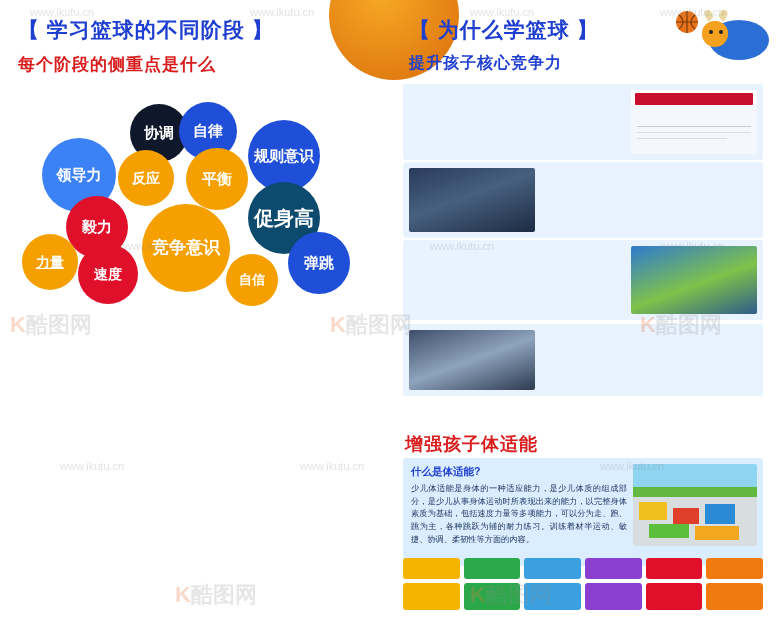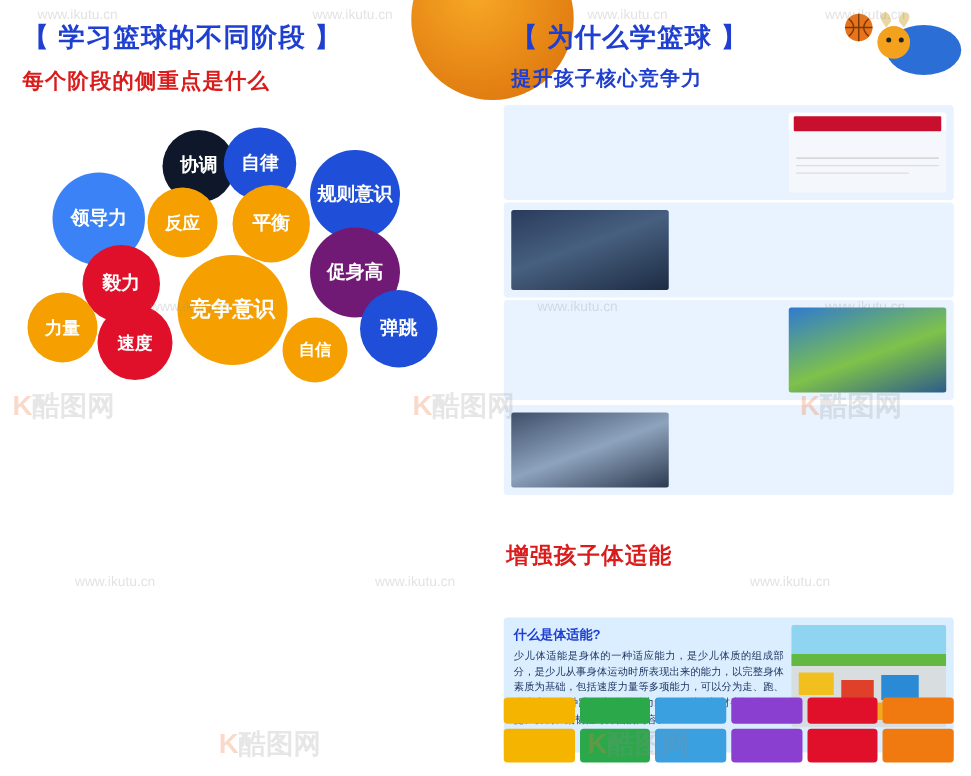--- a/index.html
+++ b/index.html
@@ -37,21 +37,21 @@
   .right{position:absolute;left:389px;top:0;width:388px;height:621px;background:#fff;}
   .r-head{position:absolute;left:20px;top:16px;}
   .r-sub{color:#1f3fd0;font-size:16px;font-weight:bold;margin-top:9px;letter-spacing:1px;}
 
   .rsec{position:absolute;left:14px;width:360px;background:#e8f3ff;border-radius:3px;}
   .rsec .sec-t{color:#d91d1d;font-size:11px;font-weight:bold;}
   .rsec .sec-b{color:#17305c;font-size:8.6px;line-height:1.6;margin-top:4px;text-align:justify;}
   .shot{position:absolute;border-radius:2px;overflow:hidden;}
 
   .fit-title{position:absolute;left:16px;top:432px;color:#d91d1d;font-size:18px;font-weight:bold;letter-spacing:1px;}
-  .fit-box{position:absolute;left:14px;top:458px;width:360px;height:108px;background:#dbeeff;border-radius:3px;margin-top:36px;}
+  .fit-box{position:absolute;left:14px;top:458px;width:360px;height:108px;background:#dbeeff;border-radius:3px;}
   .fit-q{color:#1f3fd0;font-size:10.5px;font-weight:bold;}
   .fit-b{color:#17305c;font-size:8.2px;line-height:1.55;text-align:justify;}
 
   .nos{position:absolute;left:14px;top:558px;width:360px;display:flex;gap:4px;}
   .no-col{flex:1;}
   .no-top{height:21px;border-radius:3px;color:#fff;font-size:11px;font-weight:bold;
           display:flex;align-items:center;justify-content:center;letter-spacing:.3px;}
   .no-bot{height:27px;margin-top:4px;border-radius:3px;color:#fff;font-size:14px;font-weight:bold;
           display:flex;align-items:center;justify-content:center;}
 
@@ -89,24 +89,24 @@
         </div>
         <div class="bub" style="left: 118px; top: 64px; width: 56px; height: 56px; background: rgb(245, 160, 0); font-size: 14px;">
           <span>反应</span>
         </div>
         <div class="bub" style="left: 186px; top: 62px; width: 62px; height: 62px; background: rgb(245, 160, 0); font-size: 15px;">
           <span>平衡</span>
         </div>
         <div class="bub" style="left: 66px; top: 110px; width: 62px; height: 62px; background: rgb(224, 16, 42); font-size: 15px;">
           <span>毅力</span>
         </div>
-        <div class="bub" style="left: 248px; top: 96px; width: 72px; height: 72px; background: #701a75; font-size: 15px;">
+        <div class="bub" style="left: 248px; top: 96px; width: 72px; height: 72px; background: #0c4a6e; font-size: 20px;">
           <span>促身高</span>
         </div>
-        <div class="bub" style="left: 22px; top: 148px; width: 56px; height: 56px; background: rgb(245, 160, 0); font-size: 14px;">
+        <div class="bub" style="left: 22px; top: 148px; width: 56px; height: 56px; background: rgb(245, 160, 0); font-size: 14px; text-decoration: underline;">
           <span>力量</span>
         </div>
         <div class="bub" style="left: 78px; top: 158px; width: 60px; height: 60px; background: rgb(224, 16, 42); font-size: 14px;">
           <span>速度</span>
         </div>
         <div class="bub" style="left: 142px; top: 118px; width: 88px; height: 88px; background: rgb(245, 160, 0); font-size: 17px;">
           <span>竞争意识</span>
         </div>
         <div class="bub" style="left: 288px; top: 146px; width: 62px; height: 62px; background: rgb(31, 79, 216); font-size: 15px;">
           <span>弹跳</span>

